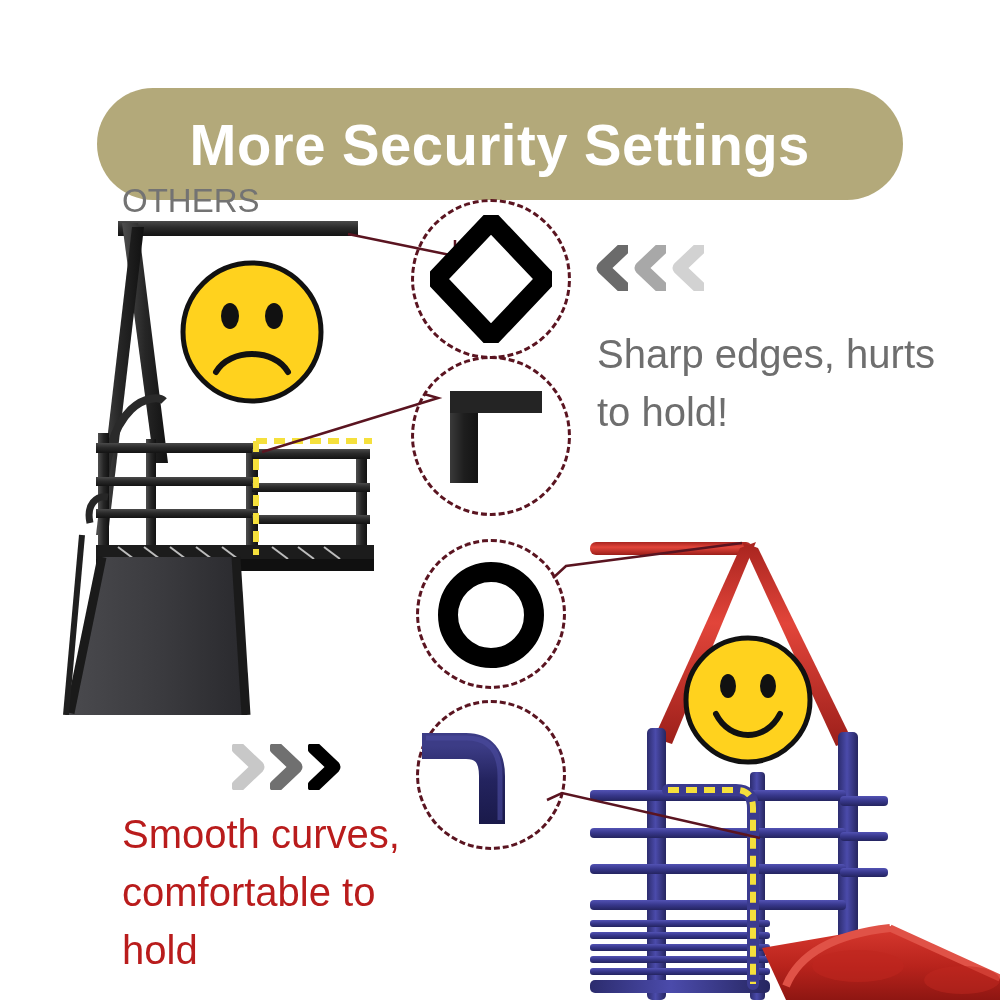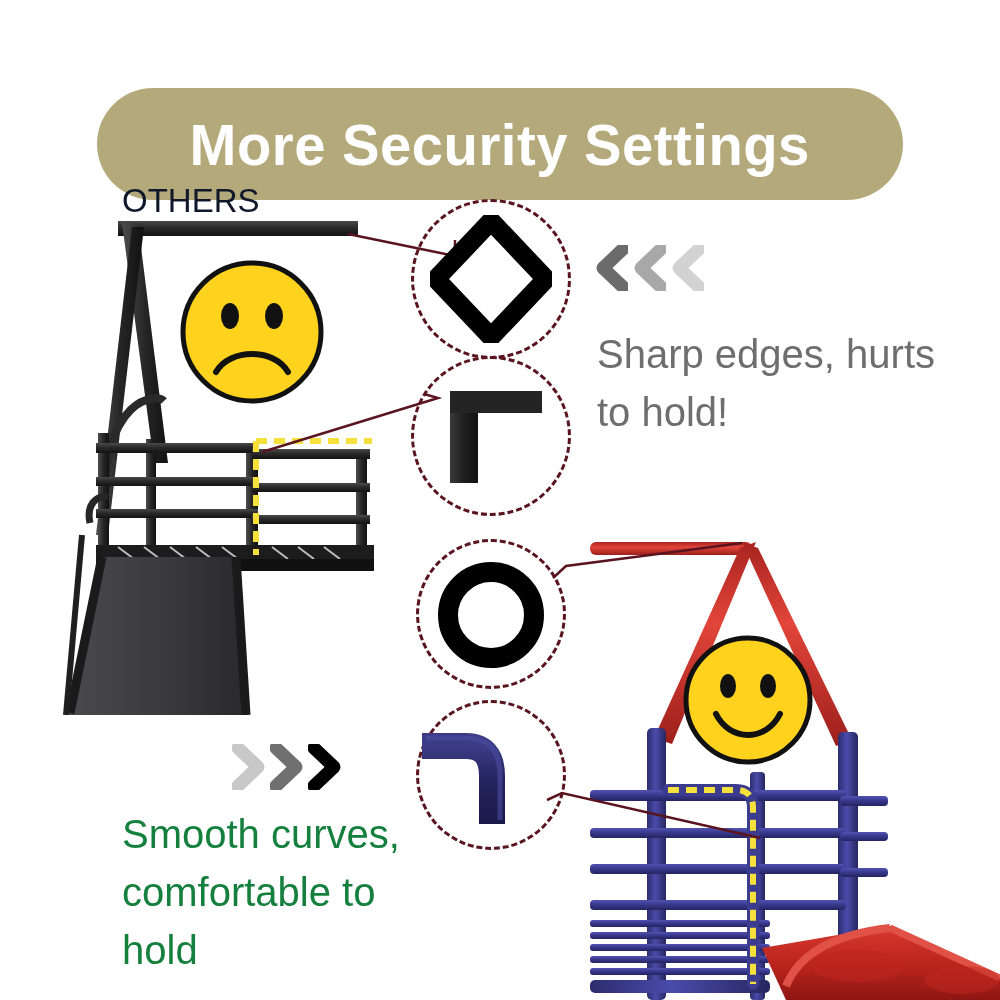--- a/index.html
+++ b/index.html
@@ -45,21 +45,21 @@
   
   .side-label {
     position: absolute;
     font-size: 33px;
     font-family: "Liberation Sans", sans-serif;
     white-space: nowrap;
   }
   #label-others {
     left: 122px;
     top: 182px;
-    color: #0f172a;
+    color: #737373;
     text-align: center;
   }
   #label-ours {
     left: 795px;
     top: 533px;
     color: #8b8042;
     font-size: 38px;
   }
 
   
@@ -104,21 +104,21 @@
   #caption-others {
     left: 597px;
     top: 325px;
     width: 340px;
     color: #6e6e6e;
   }
   #caption-ours {
     left: 122px;
     top: 805px;
     width: 330px;
-    color: #15803d;
+    color: #b91c1c;
   }
 
   
   .product {
     position: absolute;
   }
 </style>
 </head>
 <body>
 

